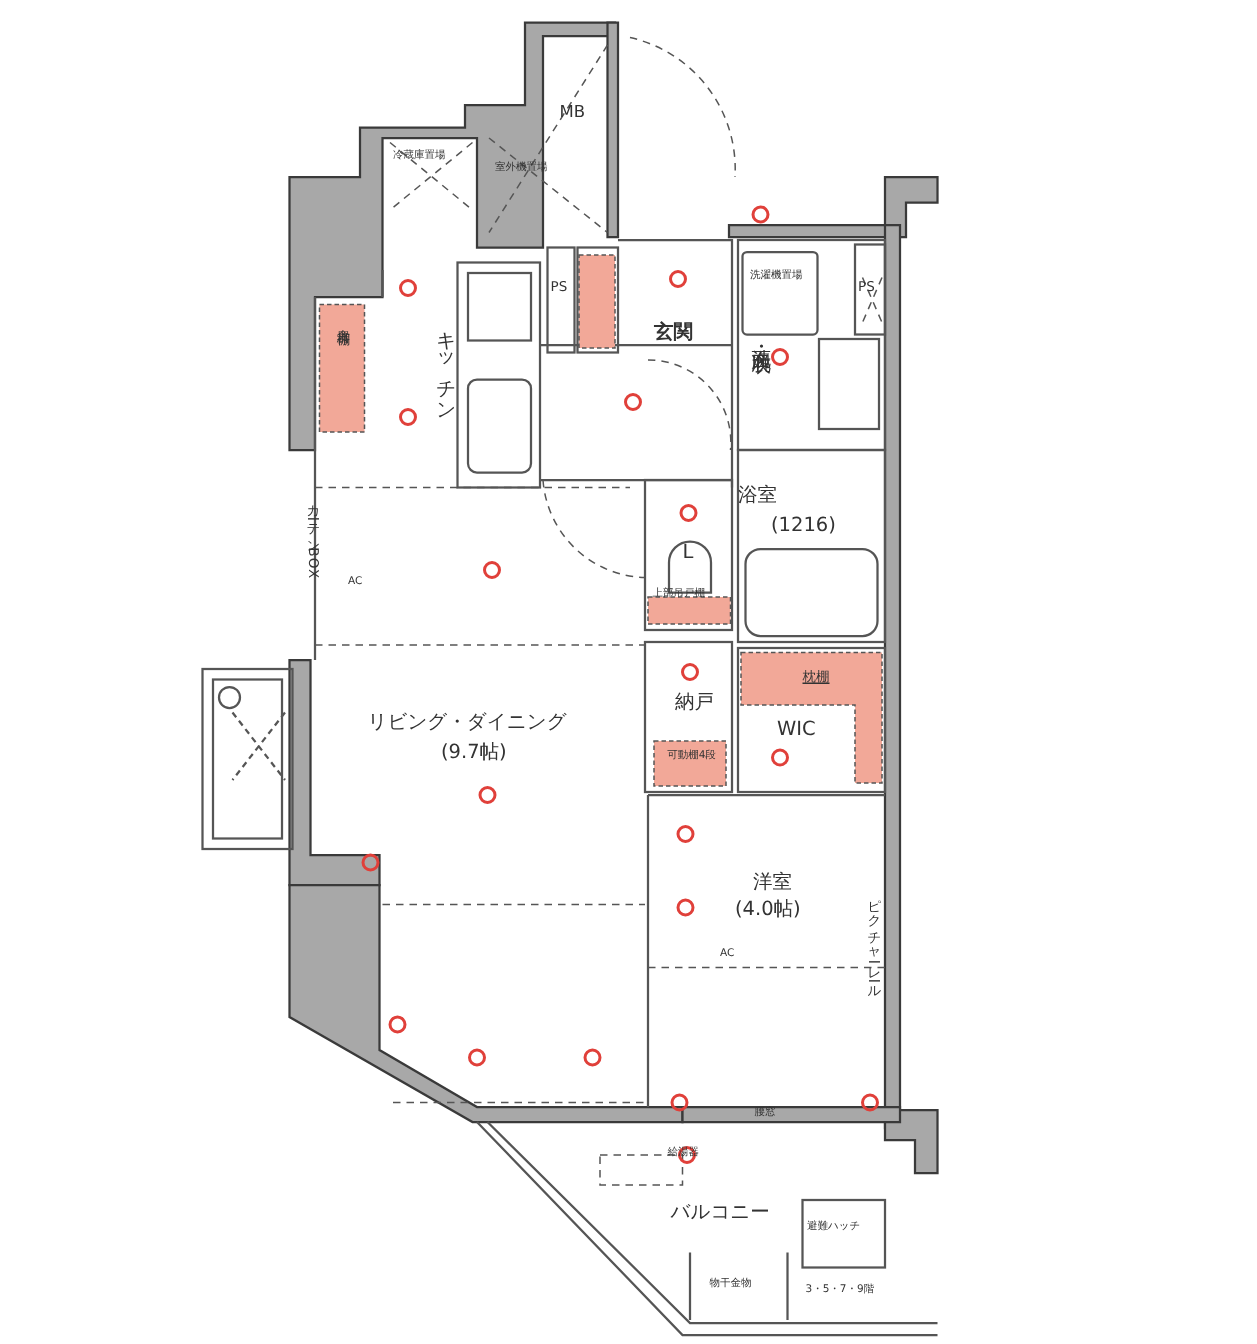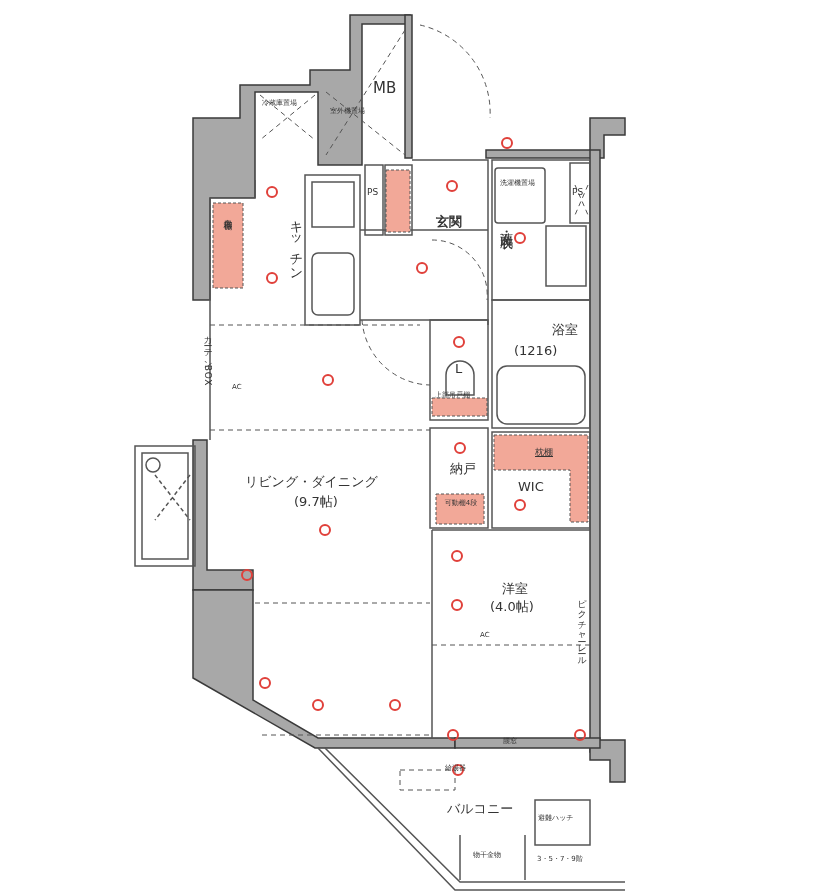--- a/index.html
+++ b/index.html
@@ -124,31 +124,31 @@
       <circle cx="453" cy="735" r="5"></circle>
     <circle cx="580" cy="735" r="5"></circle>
       <circle cx="458" cy="770" r="5"></circle>
   </g>
 
   <g fill="none" stroke="#555" stroke-width="1.5">
     <path d="M446 395 L446 375 A14 14 0 0 1 474 375 L474 395 Z"></path>
   </g>
 </svg>
 
-<div class="lbl" style="left:373px;top:80px;font-size:15px;">MB</div>
+<div class="lbl" style="left:373px;top:69px;font-size:11px;">MB</div>
 <div class="lbl tiny" style="left:262px;top:100px;">冷蔵庫置場</div>
 <div class="lbl tiny" style="left:330px;top:108px;">室外機置場</div>
 <div class="vlbl" style="left:290px;top:212px;">キッチン</div>
 <div class="vlbl small" style="left:223px;top:212px;">食器棚</div>
 <div class="lbl small" style="left:367px;top:188px;">PS</div>
 <div class="lbl" style="left:436px;top:215px;font-weight:bold;">玄関</div>
 <div class="lbl tiny" style="left:500px;top:180px;">洗濯機置場</div>
 <div class="lbl small" style="left:572px;top:188px;">PS</div>
 <div class="vlbl" style="left:500px;top:222px;">洗面・脱衣</div>
-<div class="lbl" style="left:552px;top:324px;font-family:Liberation Mono, monospace;">浴室</div>
+<div class="lbl" style="left:492px;top:324px;">浴室</div>
 <div class="lbl" style="left:514px;top:344px;">(1216)</div>
 <div class="lbl" style="left:455px;top:362px;">L</div>
 <div class="lbl tiny" style="left:435px;top:392px;">上部吊戸棚</div>
 <div class="vlbl small" style="left:203px;top:330px;">カーテンBOX</div>
 <div class="lbl tiny" style="left:232px;top:384px;">AC</div>
 <div class="lbl small" style="left:535px;top:448px;text-decoration:underline;">枕棚</div>
 <div class="lbl" style="left:518px;top:480px;">WIC</div>
 <div class="lbl" style="left:450px;top:462px;">納戸</div>
 <div class="lbl tiny" style="left:443px;top:500px;width:36px;white-space:normal;text-align:center;">可動棚4段</div>
 <div class="lbl" style="left:245px;top:475px;">リビング・ダイニング</div>

